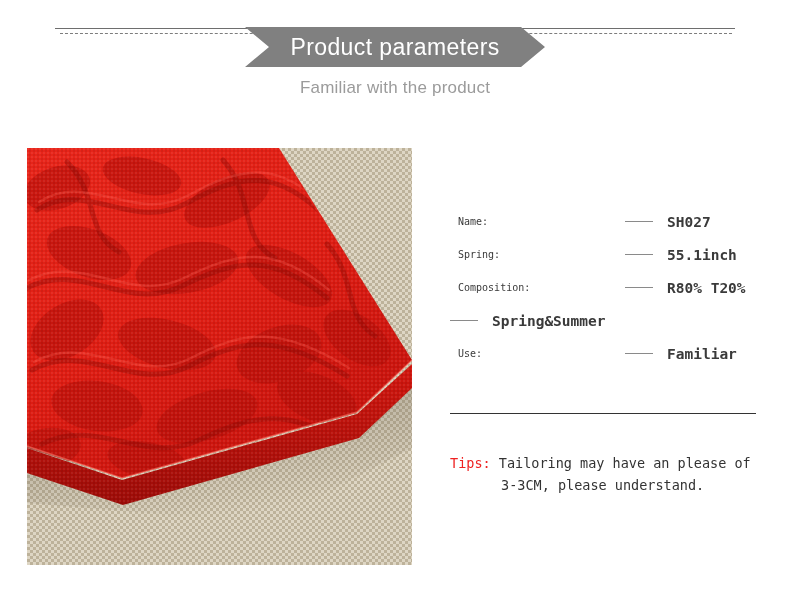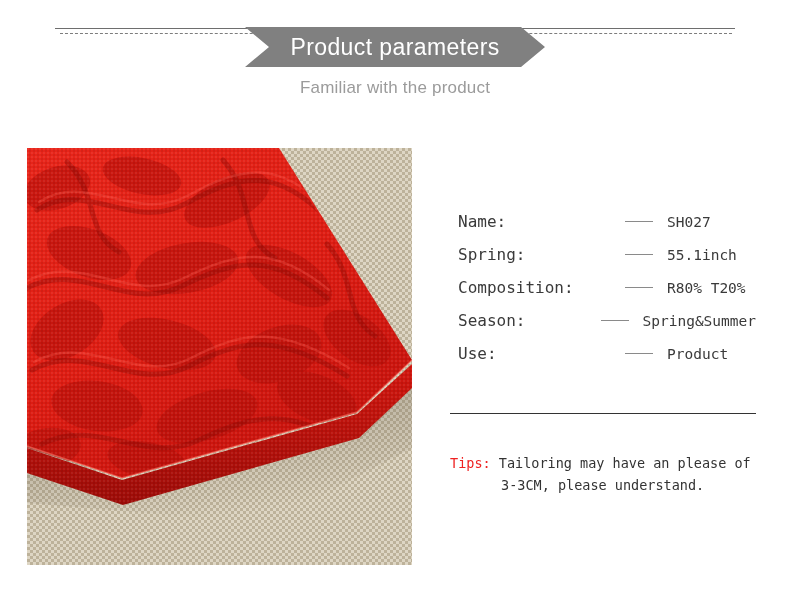--- a/index.html
+++ b/index.html
@@ -96,38 +96,39 @@
   }
   .spec-row {
     display: flex;
     align-items: center;
     height: 33px;
   }
   .spec-label {
     width: 175px;
     color: #3a3a3a;
     font-family: "DejaVu Sans Mono", "Liberation Mono", monospace;
-    font-size: 16px;
+    font-size: 10px;
     letter-spacing: 0px;
     padding-left: 8px;
     box-sizing: border-box;
     white-space: nowrap;
   }
   .spec-dash {
     width: 28px;
     height: 1px;
     background: #8a8a8a;
     flex: 0 0 28px;
     margin-right: 14px;
   }
   .spec-value {
     color: #3a3a3a;
     font-family: "DejaVu Sans Mono", "Liberation Mono", monospace;
     font-size: 14.5px;
     white-space: nowrap;
+    font-weight: bold;
   }
 
   
   .divider {
     position: absolute;
     left: 450px;
     top: 413px;
     width: 306px;
     height: 1px;
     background: #333333;
@@ -253,30 +254,29 @@
       <span class="spec-value">55.1inch</span>
     </div>
 
     <div class="spec-row">
       <span class="spec-label">Composition:</span>
       <span class="spec-dash"></span>
       <span class="spec-value">R80% T20%</span>
     </div>
 
     <div class="spec-row">
-      <span class="spec-label">Season:</span>
       <span class="spec-dash"></span>
       <span class="spec-value">Spring&amp;Summer</span>
     </div>
 
 
     <div class="spec-row">
       <span class="spec-label">Use:</span>
       <span class="spec-dash"></span>
-      <span class="spec-value">Product</span>
+      <span class="spec-value">Familiar</span>
     </div>
 
   </div>
 
   <div class="divider"></div>
 
   <div class="tips">
     <span class="tips-label">Tips:</span><span> Tailoring may have an please of</span>
     <span class="tips-line2">3-3CM, please understand.</span>
   </div>

